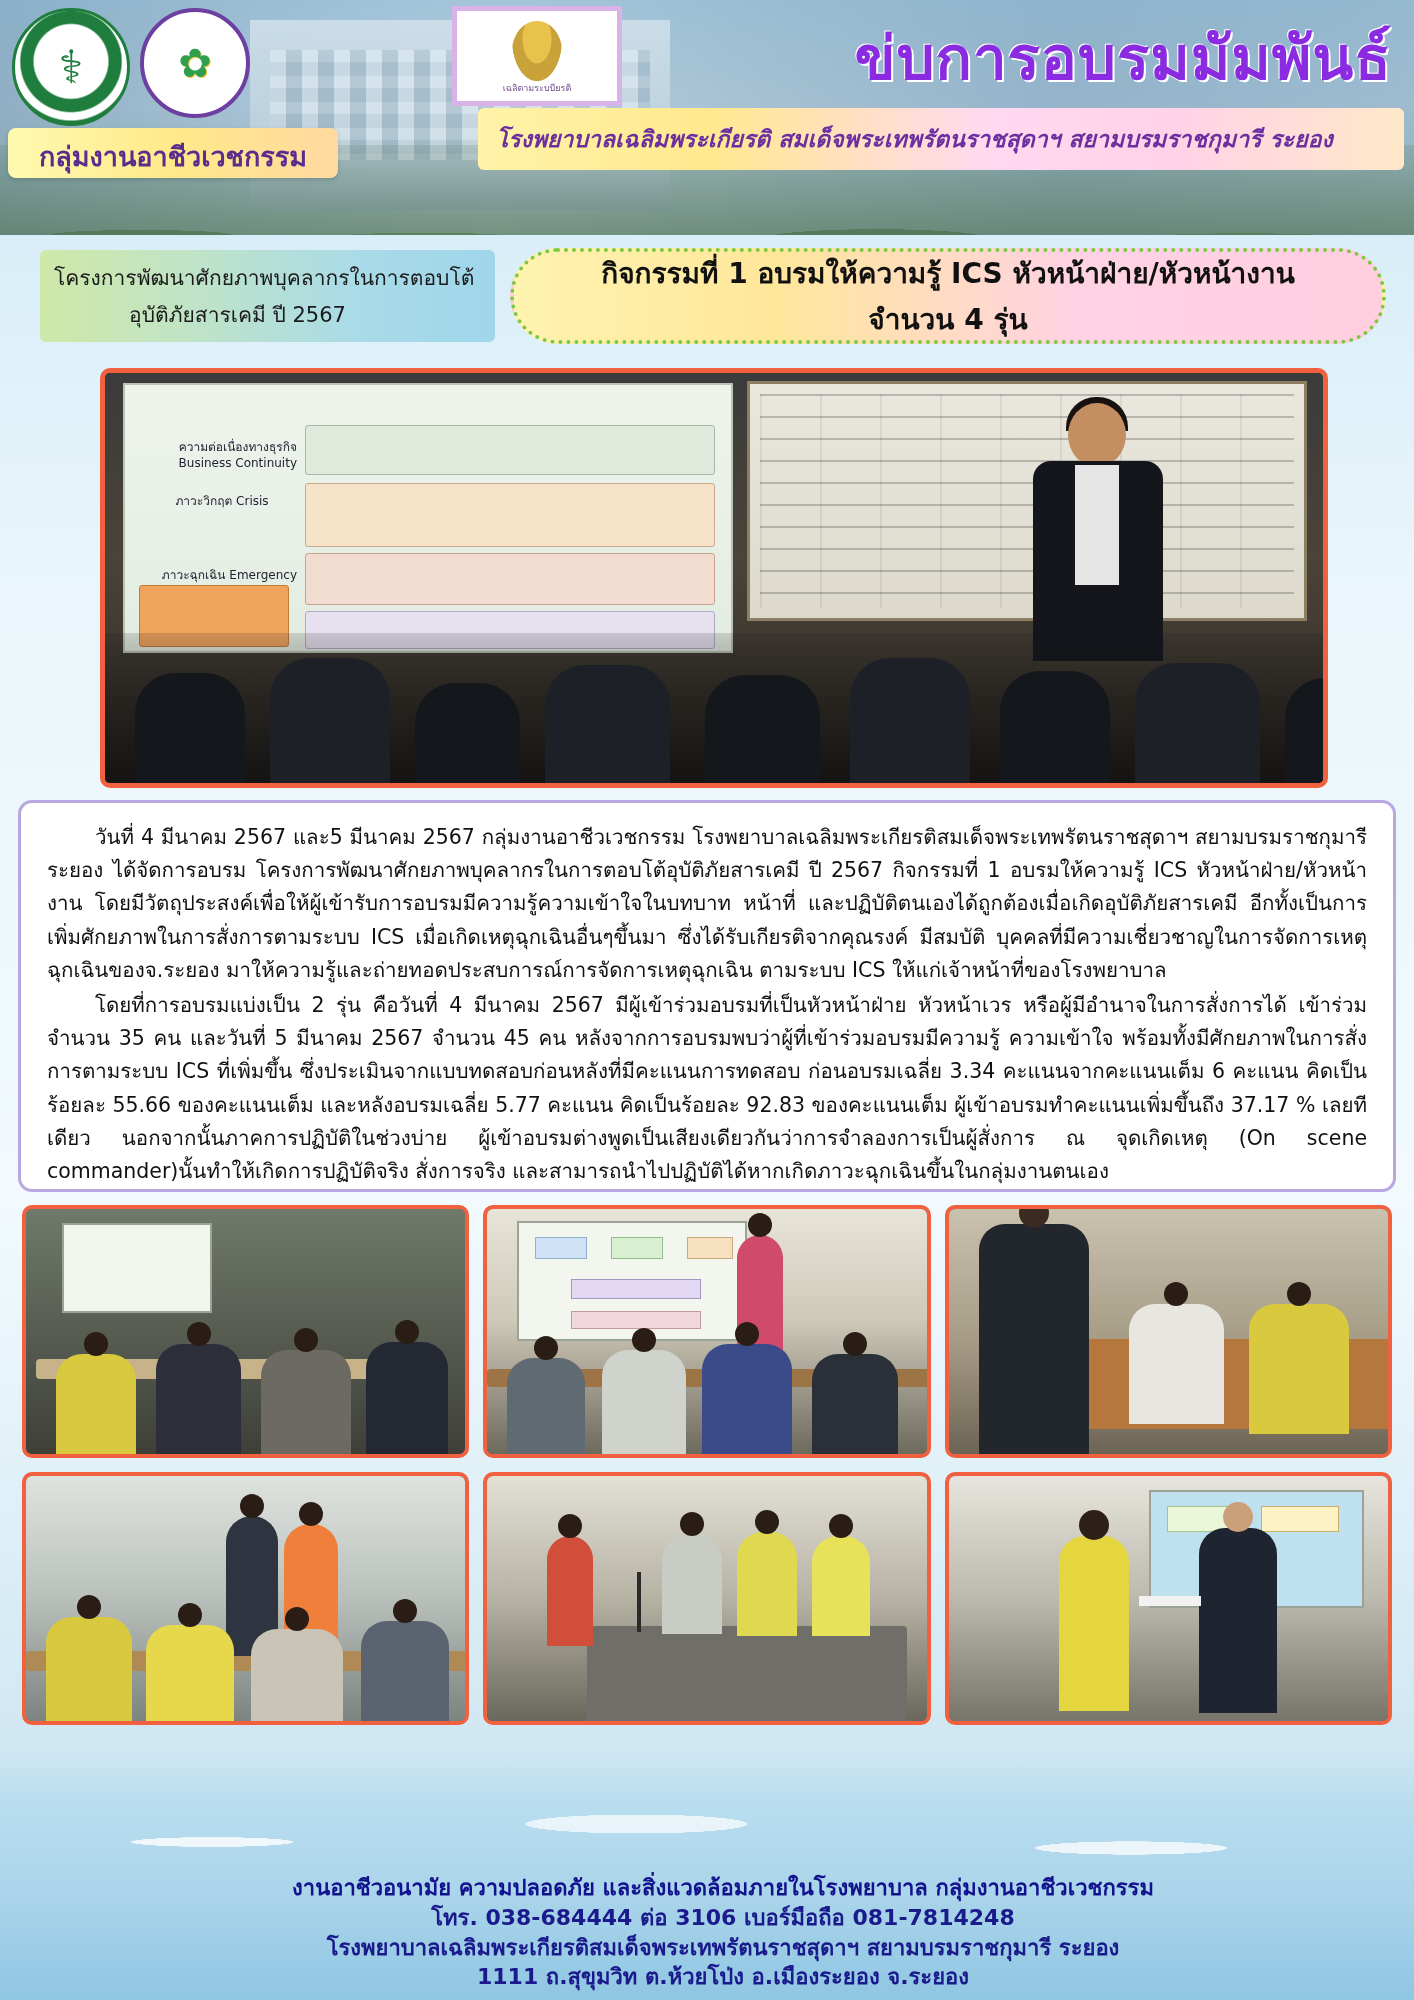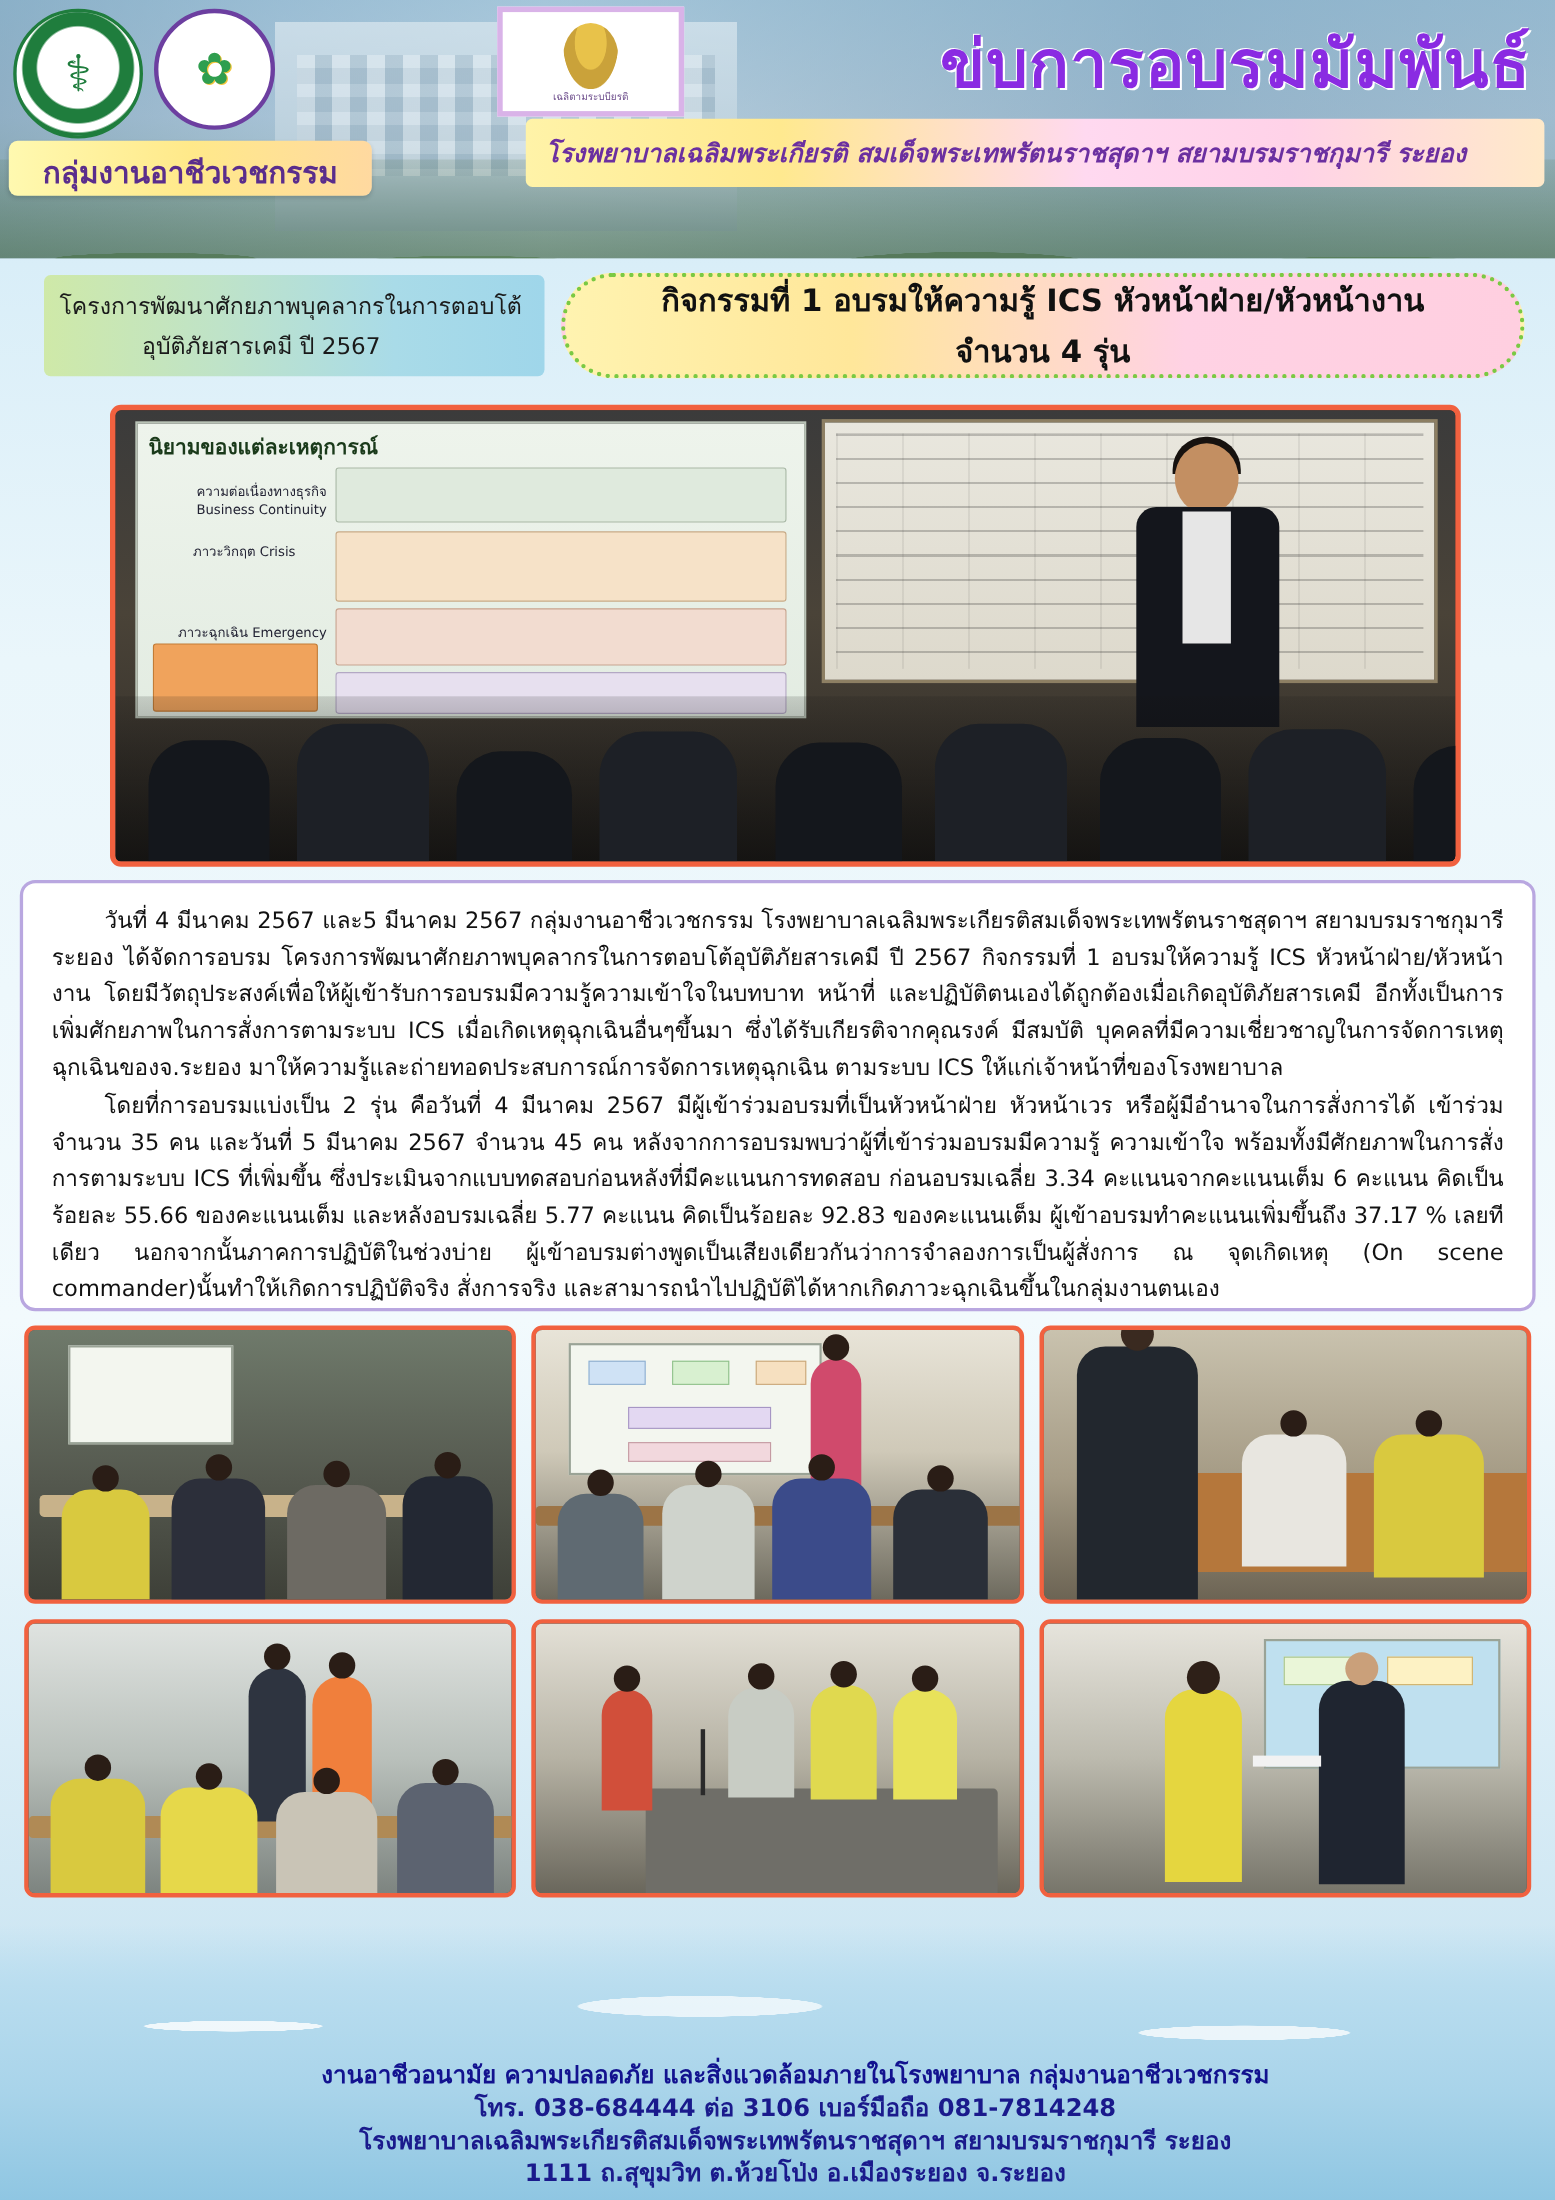--- a/index.html
+++ b/index.html
@@ -276,21 +276,20 @@
 
   <div class="activity-box">
     <div class="a1">กิจกรรมที่ 1 อบรมให้ความรู้ ICS หัวหน้าฝ่าย/หัวหน้างาน</div>
     <div class="a2">จำนวน 4 รุ่น</div>
   </div>
 
   <div class="hero">
     <div class="hero-room"></div>
 
     <div class="hero-screen">
-      <div class="hs-title">นิยามของแต่ละเหตุการณ์</div>
       <div class="hs-block" style="left:180px; top:40px; width:410px; height:50px; background:#dfeadd; border:1px solid #a9b8a6;"></div>
       <div class="hs-rowlabel" style="left:22px; top:52px; width:150px; text-align:right;">ความต่อเนื่องทางธุรกิจ Business Continuity</div>
       <div class="hs-block" style="left:180px; top:98px; width:410px; height:64px; background:#f6e2c8; border:1px solid #c8ab88;"></div>
       <div class="hs-rowlabel" style="left:22px; top:106px; width:150px; text-align:center;">ภาวะวิกฤต Crisis</div>
       <div class="hs-block" style="left:180px; top:168px; width:410px; height:52px; background:#f2dcd0; border:1px solid #c8a48f;"></div>
       <div class="hs-rowlabel" style="left:22px; top:180px; width:150px; text-align:right;">ภาวะฉุกเฉิน Emergency</div>
       <div class="hs-block" style="left:14px; top:200px; width:150px; height:62px; background:#f0a35c; border:1px solid #c27c36;"></div>
       <div class="hs-block" style="left:180px; top:226px; width:410px; height:38px; background:#e7e0ef; border:1px solid #b3a8c4;"></div>
     </div>
 

